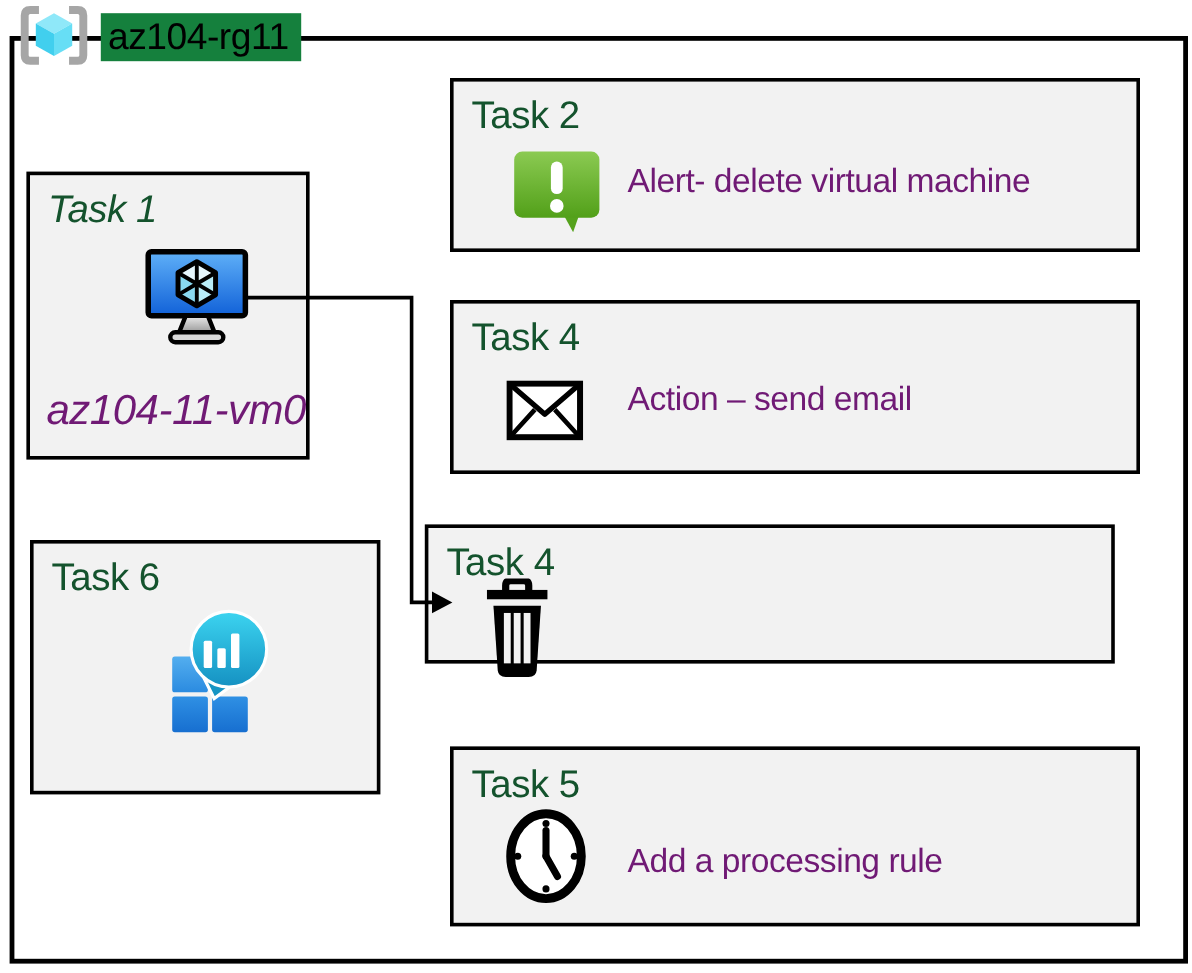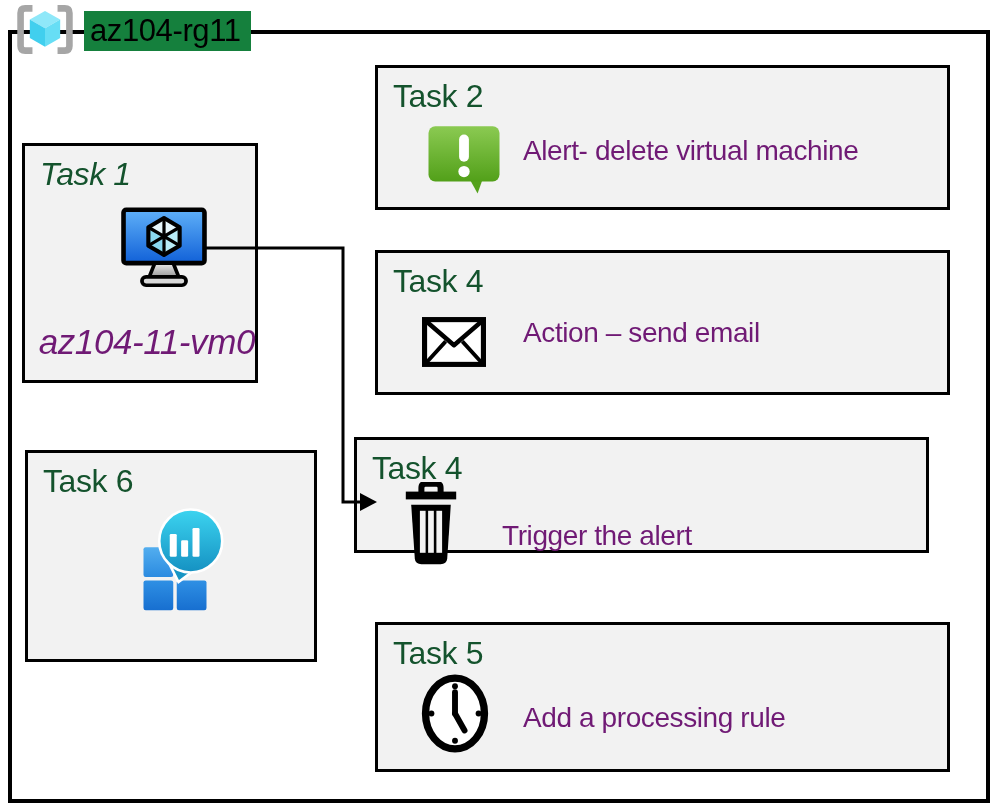--- a/index.html
+++ b/index.html
@@ -119,21 +119,20 @@
     <div class="icon-wrap i-t4">
       <svg width="60" height="84" viewBox="0 0 100 140">
         <path d="M34,17 L34,10 Q34,3 41,3 L59,3 Q66,3 66,10 L66,17" fill="none" stroke="#000" stroke-width="10"></path>
         <rect x="8" y="16" width="84" height="13" fill="#000"></rect>
         <path d="M17,38 L83,38 L77,128 Q76,137 66,137 L34,137 Q24,137 23,128 Z" fill="#000"></path>
         <rect x="31.5" y="48" width="9.5" height="70" fill="#f2f2f2"></rect>
         <rect x="45.2" y="48" width="9.5" height="70" fill="#f2f2f2"></rect>
         <rect x="59" y="48" width="9.5" height="70" fill="#f2f2f2"></rect>
       </svg>
     </div>
-    <div class="task-text x-t4">Trigger the alert</div>
   </div>
 
   <div class="task t5">
     <div class="task-heading">Task 5</div>
     <div class="icon-wrap i-t5">
       <svg width="74" height="81" viewBox="0 0 100 110">
         <ellipse cx="50" cy="55" rx="40" ry="48" fill="#fff" stroke="#000" stroke-width="10"></ellipse>
         <circle cx="50" cy="18" r="4" fill="#000"></circle>
         <circle cx="82" cy="55" r="4" fill="#000"></circle>
         <circle cx="50" cy="92" r="4" fill="#000"></circle>

